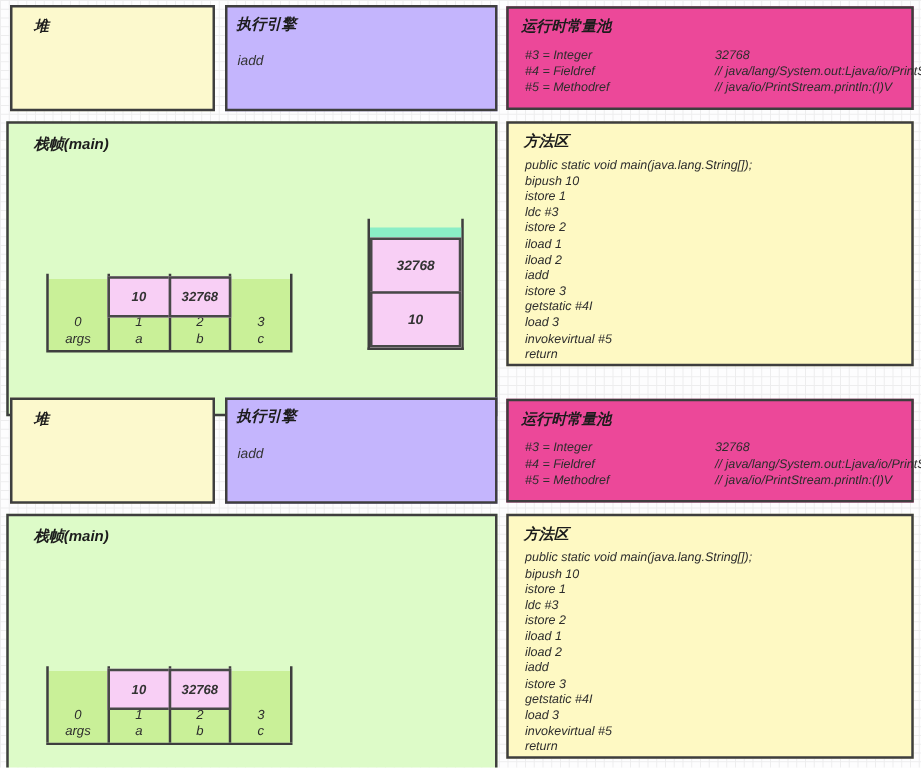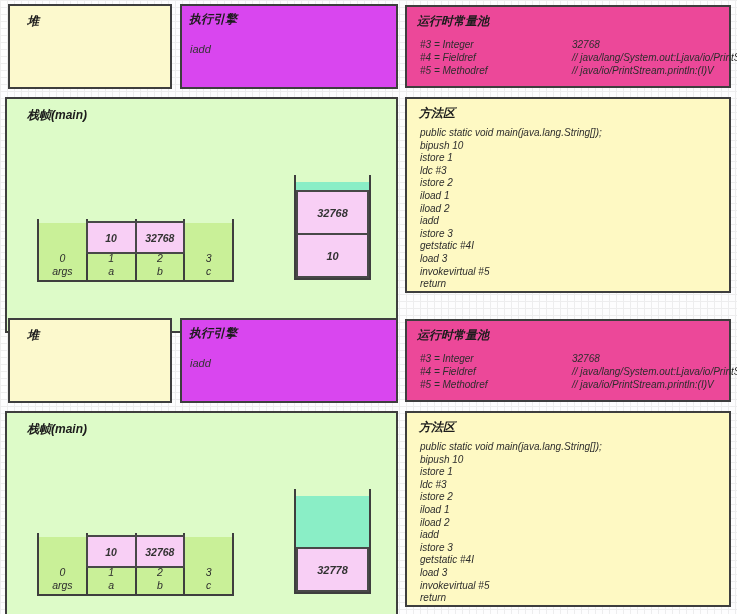--- a/index.html
+++ b/index.html
@@ -14,21 +14,21 @@
     overflow: hidden;
   }
   #canvas { position: relative; width: 737px; height: 614px; }
 
   .panel { position: absolute; left: 0; width: 737px; height: 290px; }
   .panel-a { top: 4px; }
   .panel-b { top: 318px; }
 
   .box { position: absolute; border: 2px solid #3e3e3e; }
   .heap   { left: 8px;   top: 0;    width: 164px; height: 85px;  background: #fcf9cd; }
-  .engine { left: 180px; top: 0;    width: 218px; height: 85px;  background: #d946ef; }
+  .engine { left: 180px; top: 0;    width: 218px; height: 85px;  background: #c4b5fd; }
   .pool   { left: 405px; top: 1px;  width: 326px; height: 83px;  background: #ec4899; }
   .frame  { left: 5px;   top: 93px; width: 393px; height: 236px; background: #ddfbc8; }
   .method { left: 405px; top: 93px; width: 326px; height: 196px; background: #fef9c3; }
 
   .box-title {
     font-style: italic; font-weight: bold; font-size: 12px; color: #1c1c1c;
   }
   .heap .box-title   { margin: 7px 0 0 17px; }
   .engine .box-title { margin: 5px 0 0 7px; }
   .pool .box-title   { margin: 6px 0 0 10px; }
@@ -257,27 +257,20 @@
 
           <div class="slot">
 
             <div class="slot-labels">
               <div class="slot-num">3</div>
               <div class="slot-name">c</div>
             </div>
           </div>
         </div>
 
-      <div class="opstack">
-        <div class="op-free"></div>
-        <div class="op-values">
-
-            <div class="op-value">32778</div>
-          </div>
-      </div>
     </div>
 
     <div class="box method">
       <div class="box-title">方法区</div>
       <div class="code-lines">
 
           <div class="code-line">public static void main(java.lang.String[]);</div>
 
           <div class="code-line">bipush 10</div>
 

